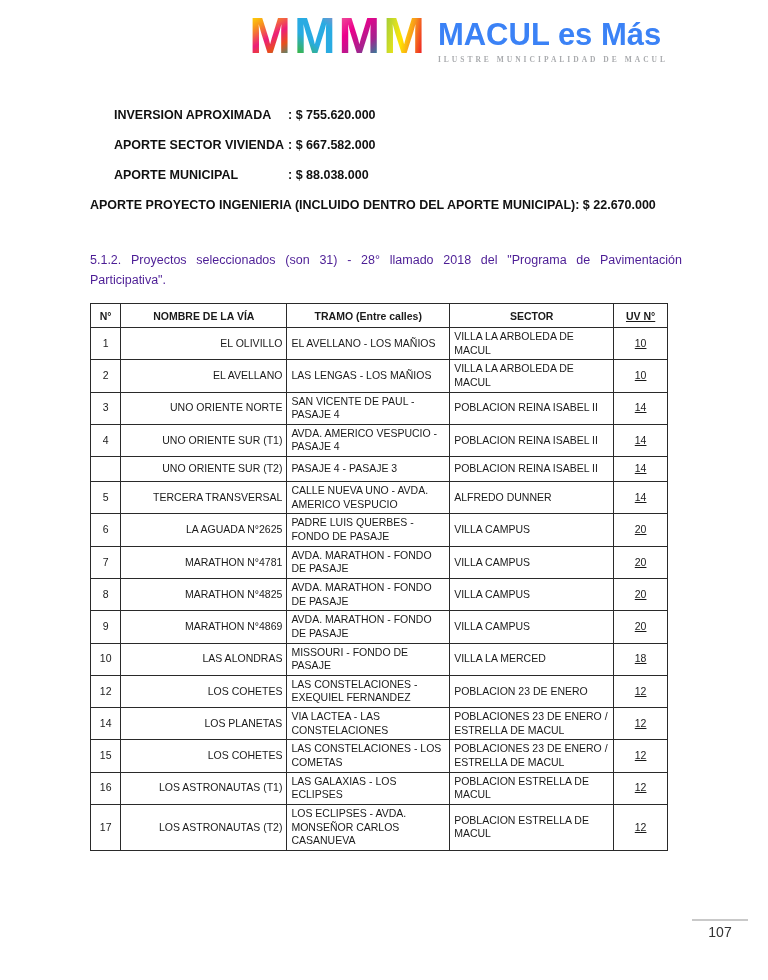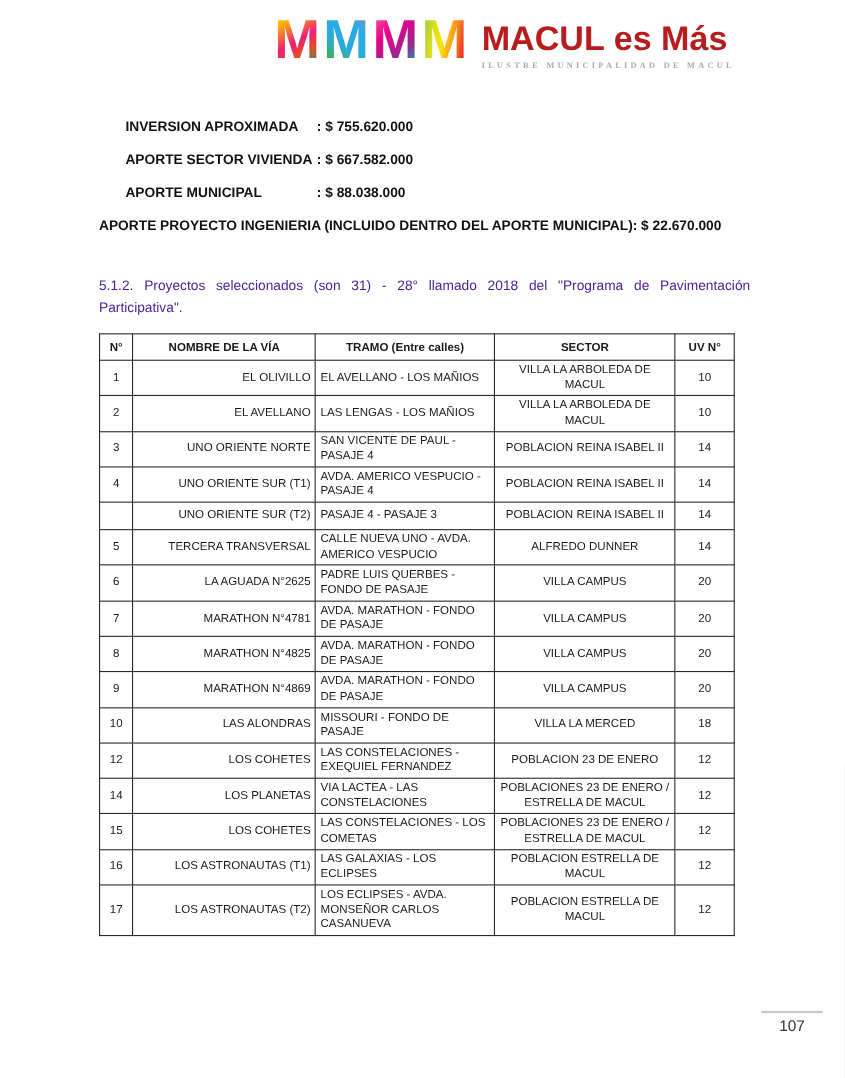--- a/index.html
+++ b/index.html
@@ -34,21 +34,21 @@
     color: transparent;
   }
   .m1 { background-image: linear-gradient(150deg, #ffe400 4%, #f7941d 26%, #ec1e79 52%, #e94e1b 72%, #00a79d 100%); }
   .m2 { background-image: linear-gradient(215deg, #9b8ac4 0%, #29abe2 26%, #29abe2 60%, #39b54a 88%, #8dc63f 100%); }
   .m3 { background-image: linear-gradient(140deg, #f0629c 0%, #ec008c 34%, #a3238e 68%, #00a99d 100%); }
   .m4 { background-image: linear-gradient(100deg, #8dc63f 0%, #d7df23 28%, #ffe400 45%, #f7941d 68%, #ed1c24 92%); }
   .logo-text { display: flex; flex-direction: column; margin-top: 6px; }
   .brand {
     font-size: 31px;
     font-weight: 700;
-    color: #b91c1c;
+    color: #3b82f6;
     line-height: 1;
     white-space: nowrap;
   }
   .logo-sub {
     font-size: 7.5px;
     font-weight: 600;
     letter-spacing: 3px;
     color: #a9abae;
     margin-top: 5px;
     white-space: nowrap;
@@ -99,22 +99,22 @@
   }
   .projects-table th {
     font-weight: 700;
     text-align: center;
     height: 24px;
   }
   .projects-table td { height: 25px; line-height: 1.3; }
   .col0 { width: 31px;  text-align: center; }
   .col1 { width: 172px; text-align: right; }
   .col2 { width: 167px; text-align: left; }
-  .col3 { width: 170px; text-align: center; }
-  .col4 { width: 56px;  text-align: center; }
+  .col3 { width: 170px; text-align: left; }
+  .col4 { width: 56px;  text-align: center; text-decoration: underline; }
 
   
   .footer {
     position: absolute;
     right: 20px;
     bottom: 40px;
     width: 56px;
     text-align: center;
   }
   .footer-rule { height: 2px; background: #c9c9c9; margin-bottom: 3px; }

